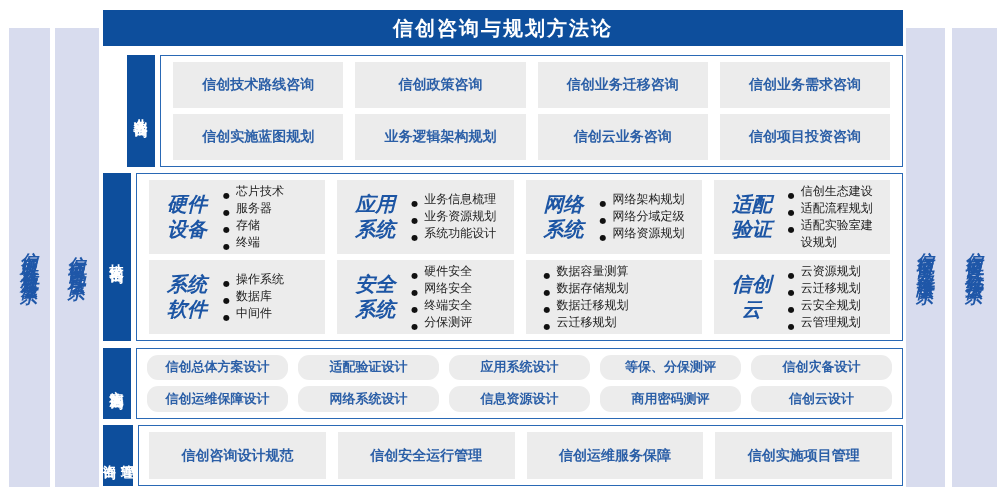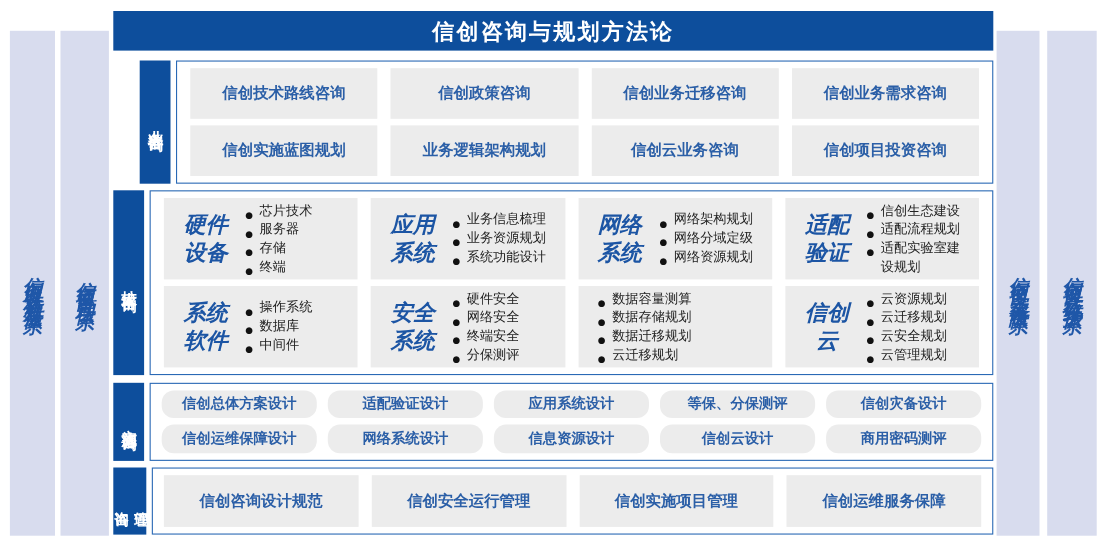--- a/index.html
+++ b/index.html
@@ -191,37 +191,37 @@
       </div>
       <div class="sec-body">
         <div class="item">信创总体方案设计</div>
         <div class="item">适配验证设计</div>
         <div class="item">应用系统设计</div>
         <div class="item">等保、分保测评</div>
         <div class="item">信创灾备设计</div>
         <div class="item">信创运维保障设计</div>
         <div class="item">网络系统设计</div>
         <div class="item">信息资源设计</div>
+        <div class="item">商用密码测评</div>
         <div class="item">信创云设计</div>
-        <div class="item">商用密码测评</div>
       </div>
     </div>
 
     <div class="section" id="sec-mgmt">
       <div class="sec-label">
         <span class="label-cols">
           <span class="vtext">咨询</span>
           <span class="vtext">管理</span>
         </span>
       </div>
       <div class="sec-body">
         <div class="item">信创咨询设计规范</div>
         <div class="item">信创安全运行管理</div>
+        <div class="item">信创运维服务保障</div>
         <div class="item">信创实施项目管理</div>
-        <div class="item">信创运维服务保障</div>
       </div>
     </div>
 
   </div>
 
   <div class="vbar" id="rbar1">
     <span class="vtext">信创项目安全保障体系</span>
   </div>
   <div class="vbar" id="rbar2">
     <span class="vtext">信创项目运行维护体系</span>

